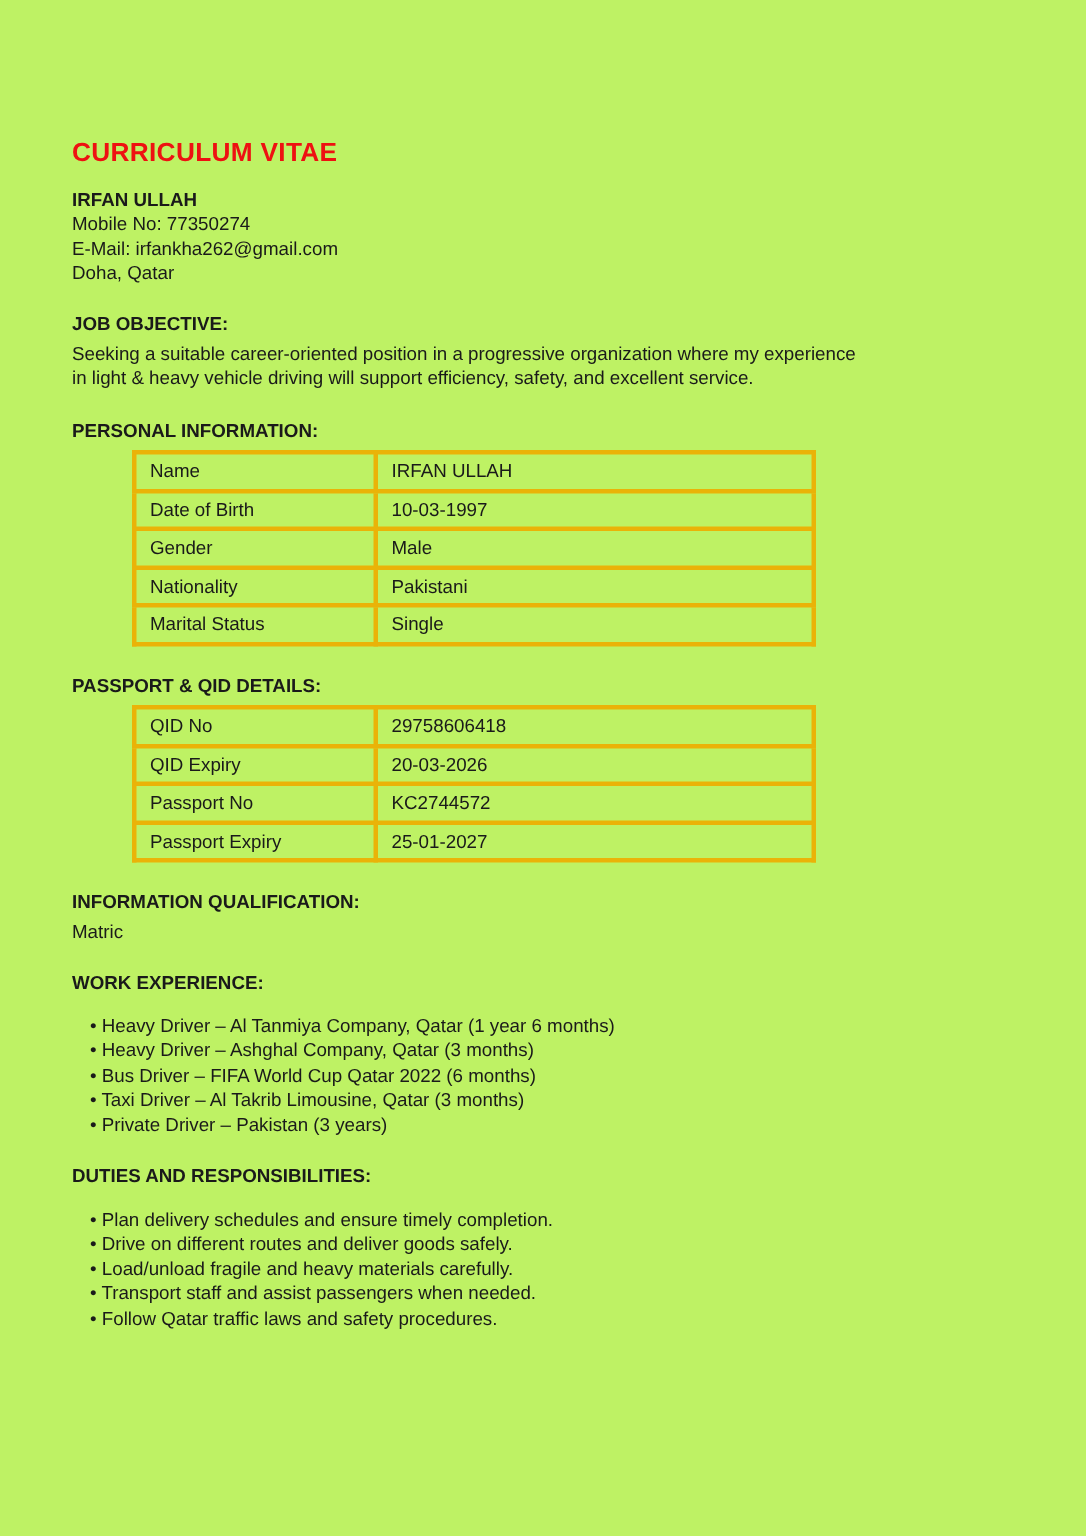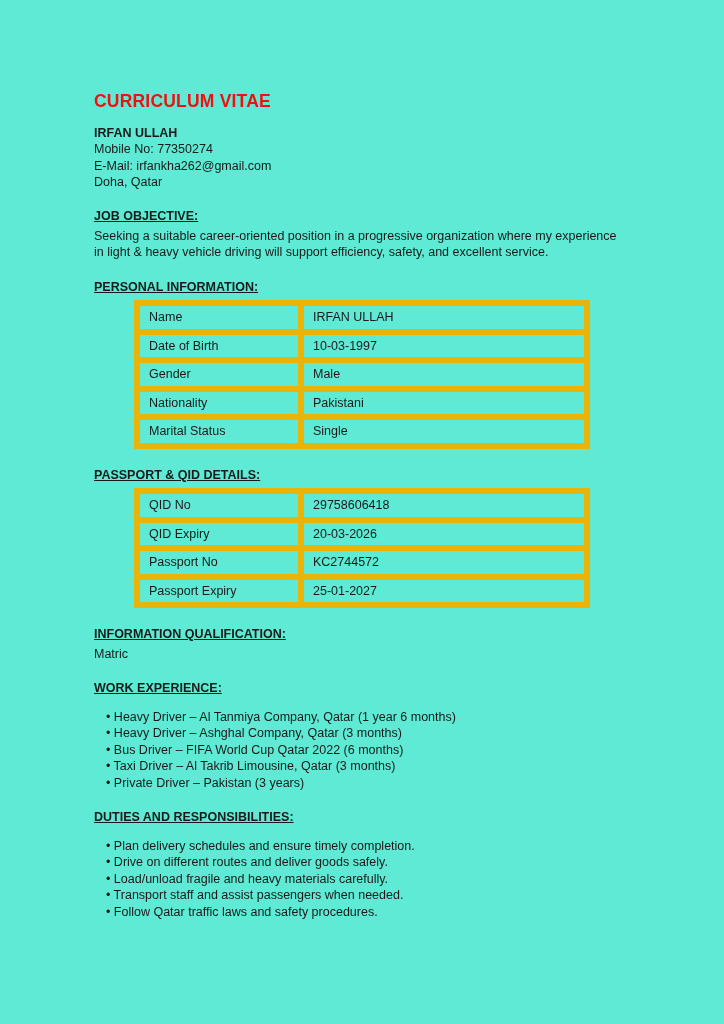--- a/index.html
+++ b/index.html
@@ -1,51 +1,50 @@
 <!DOCTYPE html>
 <html><head>
 <meta charset="utf-8">
 <style>
   html, body { margin: 0; padding: 0; background: #ffffff; }
   .page {
     position: relative;
     width: 724px;
     height: 1024px;
-    background: #5eead4;
+    background: #bef264;
     box-sizing: border-box;
-    padding: 90px 100px 0 94px;
+    padding: 90px 100px 0 48px;
     font-family: "Liberation Sans", sans-serif;
     font-size: 12.5px;
     color: #1a1a1a;
     line-height: 1.32;
   }
   .title {
     margin: 0 0 12px 0;
     font-size: 17.5px;
     font-weight: bold;
     color: #ee1111;
     letter-spacing: 0.2px;
   }
   .bold { font-weight: bold; }
   .contact-block div { line-height: 1.3; }
   .section { margin-top: 18px; }
   .section-heading {
     font-weight: bold;
     margin: 0 0 3px 0;
-    text-decoration: underline;
   }
   .para { margin: 0; max-width: 530px; }
   .cv-table {
     border-collapse: collapse;
     margin: 5px 0 0 40px;
     width: 456px;
     table-layout: fixed;
   }
   .cv-table td {
-    border: 6px solid #eab308;
+    border: 3px solid #eab308;
     padding: 3px 9px;
     height: 15px;
     vertical-align: middle;
   }
   .cv-table td.label-col { width: 140px; }
   .bullet-list { margin: 12px; }
   .bullet-list div { line-height: 1.32; }
 </style>
 </head>
 <body>

